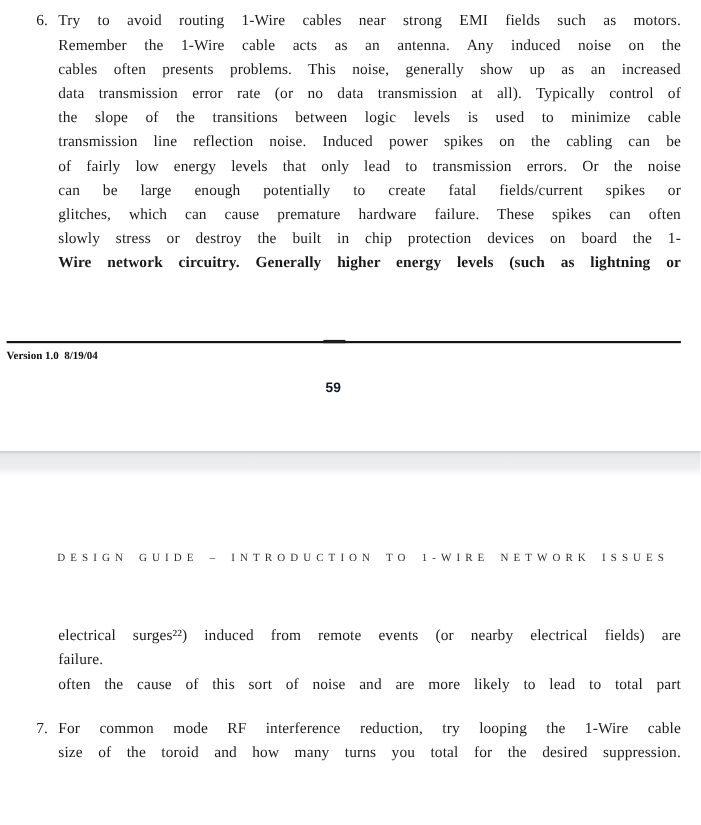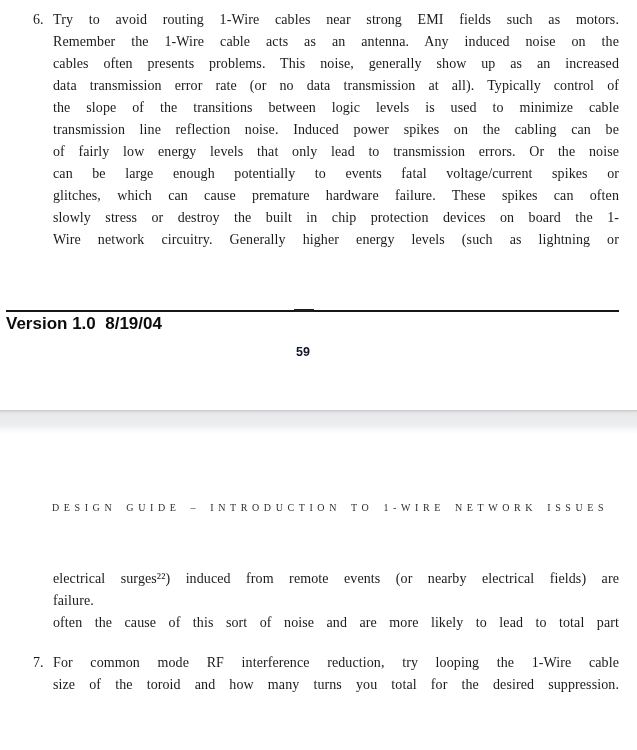--- a/index.html
+++ b/index.html
@@ -27,20 +27,21 @@
   }
   .tline {
     text-align: justify;
     text-align-last: justify;
   }
   .tline.last {
     text-align-last: left;
   }
   .justify-all .tline.last {
     text-align-last: justify;
+    font-weight: bold;
   }
   .item-number {
     position: absolute;
     left: 33px;
     font-size: 14px;
     line-height: 22px;
   }
 
   
   .item6-number { top: 9px; }
@@ -59,23 +60,23 @@
     left: 288px;
     top: -1px;
     width: 20px;
     height: 3px;
     background: #1c1c1c;
   }
   .footer-version {
     position: absolute;
     left: 6px;
     top: 317px;
-    font-family: Liberation Sans, sans-serif;
+    font-family: Liberation Serif, serif;
     font-weight: bold;
-    font-size: 17px;
+    font-size: 10px;
     line-height: 14px;
     color: #0c0c0c;
     white-space: pre;
   }
   .footer-page-number {
     position: absolute;
     left: 296px;
     top: 317px;
     font-family: "Liberation Sans", sans-serif;
     font-weight: bold;
@@ -130,21 +131,21 @@
     <div>
       <span class="item-number item6-number">6.</span>
       <div class="para justify-all item6-para">
           <div class="tline">Try to avoid routing 1-Wire cables near strong EMI fields such as motors.</div>
           <div class="tline">Remember the 1-Wire cable acts as an antenna. Any induced noise on the</div>
           <div class="tline">cables often presents problems. This noise, generally show up as an increased</div>
           <div class="tline">data transmission error rate (or no data transmission at all). Typically control of</div>
           <div class="tline">the slope of the transitions between logic levels is used to minimize cable</div>
           <div class="tline">transmission line reflection noise. Induced power spikes on the cabling can be</div>
           <div class="tline">of fairly low energy levels that only lead to transmission errors. Or the noise</div>
-          <div class="tline">can be large enough potentially to events fatal voltage/current spikes or</div>
+          <div class="tline">can be large enough potentially to create fatal fields/current spikes or</div>
           <div class="tline">glitches, which can cause premature hardware failure. These spikes can often</div>
           <div class="tline">slowly stress or destroy the built in chip protection devices on board the 1-</div>
           <div class="tline last">Wire network circuitry. Generally higher energy levels (such as lightning or</div>
         </div>
     </div>
 
     <div class="footer-rule">
       <span class="rule-notch"></span>
     </div>
 

